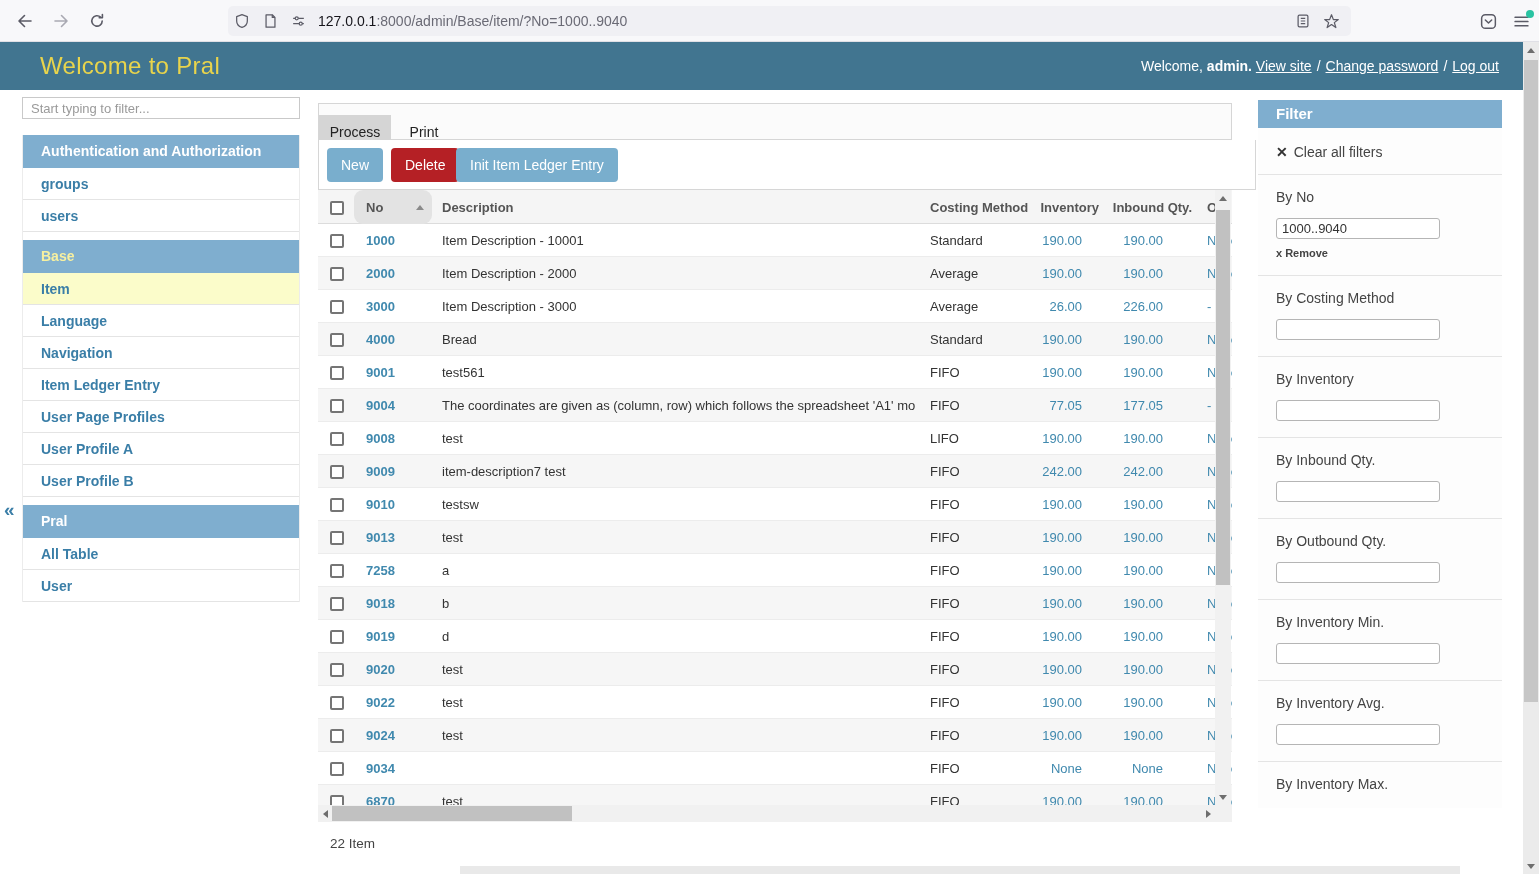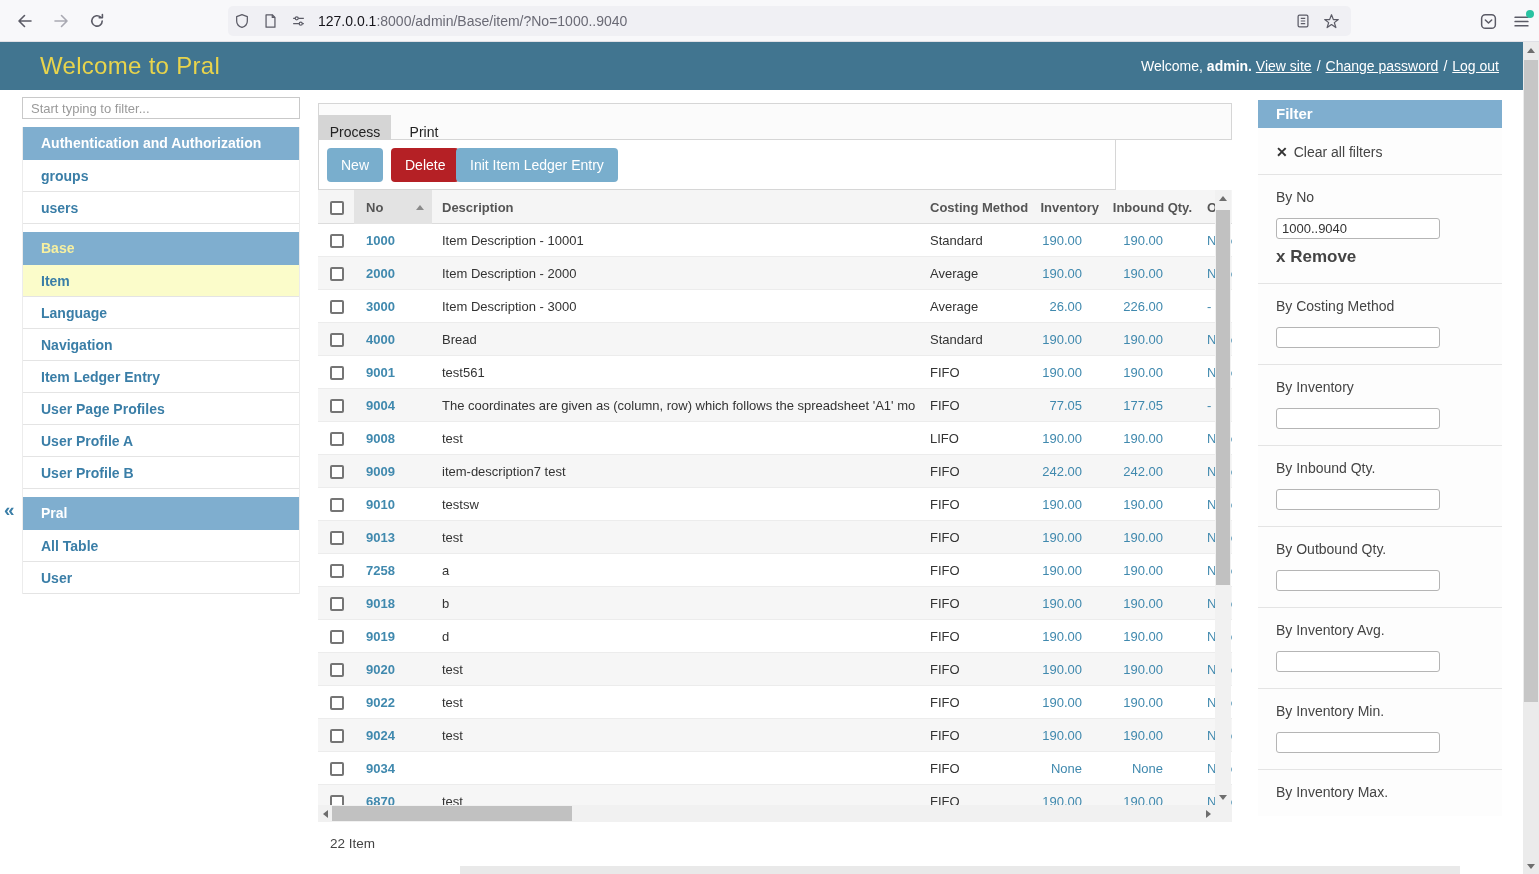--- a/index.html
+++ b/index.html
@@ -33,47 +33,47 @@
   
   .tri-up    { width:0;height:0;border-left:4px solid transparent;border-right:4px solid transparent;border-bottom:5px solid #6e6e6e; }
   .tri-down  { width:0;height:0;border-left:4px solid transparent;border-right:4px solid transparent;border-top:5px solid #6e6e6e; }
   .tri-left  { width:0;height:0;border-top:4px solid transparent;border-bottom:4px solid transparent;border-right:5px solid #6e6e6e; }
   .tri-right { width:0;height:0;border-top:4px solid transparent;border-bottom:4px solid transparent;border-left:5px solid #6e6e6e; }
 
   
   .sidebar { position:absolute; left:22px; top:97px; width:278px; }
   .side-filter { width:278px; height:22px; border:1px solid #c9c9c9; font-size:13px; padding:0 8px; color:#a21caf; font-family:inherit; background:#fff; }
   .side-filter::placeholder { color:#9a9a9a; }
-  .side-list { margin-top:8px; border-left:1px solid #ececec; border-right:1px solid #ececec; }
+  .side-list { margin-top:16px; border-left:1px solid #ececec; border-right:1px solid #ececec; }
   .side-header { height:33px; line-height:33px; background:#7faecf; color:#fff; font-weight:bold; font-size:14px; padding-left:18px; cursor:pointer; }
   .side-header.gap { margin-top:8px; }
   .side-header .hl { color:#f7f0a0; }
   .side-item { height:32px; line-height:32px; background:#fff; border-bottom:1px solid #e4e4e4; color:#3a7ea7; font-weight:bold; font-size:14px; padding-left:18px; cursor:pointer; }
   .side-item.active { background:#fbfcca; }
   .collapse-handle { position:absolute; left:-18px; top:402px; font-size:19px; font-weight:bold; color:#3a7ea7; cursor:pointer; }
 
   
   .tabbar { position:absolute; left:318px; top:103px; width:914px; height:37px; background:#fbfbfb; border:1px solid #d6d6d6; z-index:2; }
   .tab { position:absolute; top:0; height:35px; line-height:35px; font-size:14px; color:#222; text-align:center; cursor:pointer;margin-top:11px; }
   .tab.active { left:0; width:72px; background:#d5d5d5; }
   .tab.inactive { left:72px; width:66px; background:transparent; }
-  .toolbar { position:absolute; left:318px; top:140px; width:798px; height:50px; background:#fff; border:1px solid #d6d6d6; border-top:none; z-index:2; }
+  .toolbar { position:absolute; left:318px; top:140px; width:938px; height:50px; background:#fff; border:1px solid #d6d6d6; border-top:none; z-index:2; }
   .btn { position:absolute; top:8px; height:34px; border:none; border-radius:4px; color:#fff; font-size:14px; font-family:inherit; padding:0 14px; cursor:pointer; }
   .btn-blue { background:#79aecd; }
   .btn-red { background:#b52025; }
   #btn-new { left:8px; }
   #btn-delete { left:72px; }
   #btn-init { left:137px; }
 
   
   .table-wrap { position:absolute; left:318px; top:190px; width:914px; height:615px; overflow:hidden; background:#fff; }
   .trow { display:grid; grid-template-columns:36px 88px 488px 106px 63px 108px 25px; align-items:center; }
   .thead { height:34px; background:#f5f5f5; border-bottom:1px solid #dcdcdc; font-weight:bold; color:#555; font-size:13px; }
   .no-head { position:relative; height:34px; }
-  .no-head-bg { position:absolute; left:0; top:0; bottom:0; right:10px; background:#e3e3e3; display:flex; align-items:center; padding-left:12px; cursor:pointer; }
+  .no-head-bg { position:absolute; left:0; top:0; bottom:0; right:10px; background:#e3e3e3; display:flex; align-items:center; padding-left:12px; cursor:pointer;border-radius:9px; }
   .sort-arrow { margin-left:auto; margin-right:8px; }
   .h-desc,.h-cost { text-align:left; cursor:pointer; }
   .h-inv { text-align:right; cursor:pointer; }
   .h-inb { text-align:right; padding-right:15px; cursor:pointer; }
   .h-out { white-space:nowrap; overflow:visible; cursor:pointer; }
   .drow { height:33px; border-bottom:1px solid #ececec; font-size:13px; background:#fff; }
   .drow.alt { background:#f6f6f6; }
   .cell-cb { padding-left:12px; }
   .cb { display:inline-block; width:14px; height:14px; border:2px solid #757575; border-radius:2px; background:#fff; cursor:pointer; vertical-align:middle; }
   .cell-no { padding-left:12px; color:#4089ae; font-weight:bold; cursor:pointer; }
@@ -96,21 +96,21 @@
   .bottom-strip { position:absolute; left:460px; top:866px; width:1000px; height:8px; background:#e9e9e9; }
 
   
   .filter-panel { position:absolute; left:1258px; top:100px; width:244px; background:#fdfdfd; }
   .filter-head { height:28px; background:#7faecf; color:#fff; font-weight:bold; font-size:15px; line-height:28px; padding-left:18px; }
   .clear-row { padding:16px 0 14px 18px; font-size:14px; color:#444; cursor:pointer; }
   .clear-row .x { font-weight:bold; margin-right:6px; color:#333; }
   .ffield { border-top:1px solid #e4e4e4; padding:14px 0 16px 18px; }
   .ffield label { display:block; font-size:14px; color:#444; }
   .ffield input { display:block; margin-top:13px; width:164px; height:21px; border:1px solid #b5b5b5; border-radius:3px; font-size:13px; padding:0 5px; font-family:inherit; color:#333; background:#fff; }
-  .remove-link { display:block; margin-top:8px; font-size:17px; font-weight:bold; color:#444; cursor:pointer; }
+  .remove-link { display:block; margin-top:8px; font-size:11px; font-weight:bold; color:#444; cursor:pointer; }
 
   svg.icn { display:block; }
 </style>
 </head>
 <body>
 
 <div class="chrome">
   <div class="nav-btn" style="left:8px">
     <svg class="icn" width="18" height="18" viewBox="0 0 18 18" fill="none" stroke="#5b5b66" stroke-width="1.6" stroke-linecap="round" stroke-linejoin="round">
         <path d="M15 9H3.5M8.5 3.5 3 9l5.5 5.5"></path>
@@ -459,27 +459,27 @@
     <label>By Inbound Qty.</label>
     <input type="text" style="">
 
   </div>
       <div class="ffield">
     <label>By Outbound Qty.</label>
     <input type="text" style="">
 
   </div>
       <div class="ffield">
+    <label>By Inventory Min.</label>
+    <input type="text" style="">
+
+  </div>
+      <div class="ffield">
     <label>By Inventory Avg.</label>
     <input type="text" style="">
 
   </div>
       <div class="ffield">
-    <label>By Inventory Min.</label>
-    <input type="text" style="">
-
-  </div>
-      <div class="ffield">
     <label>By Inventory Max.</label>
 
   </div>
     </div>
 </div>
 
 </body></html>

